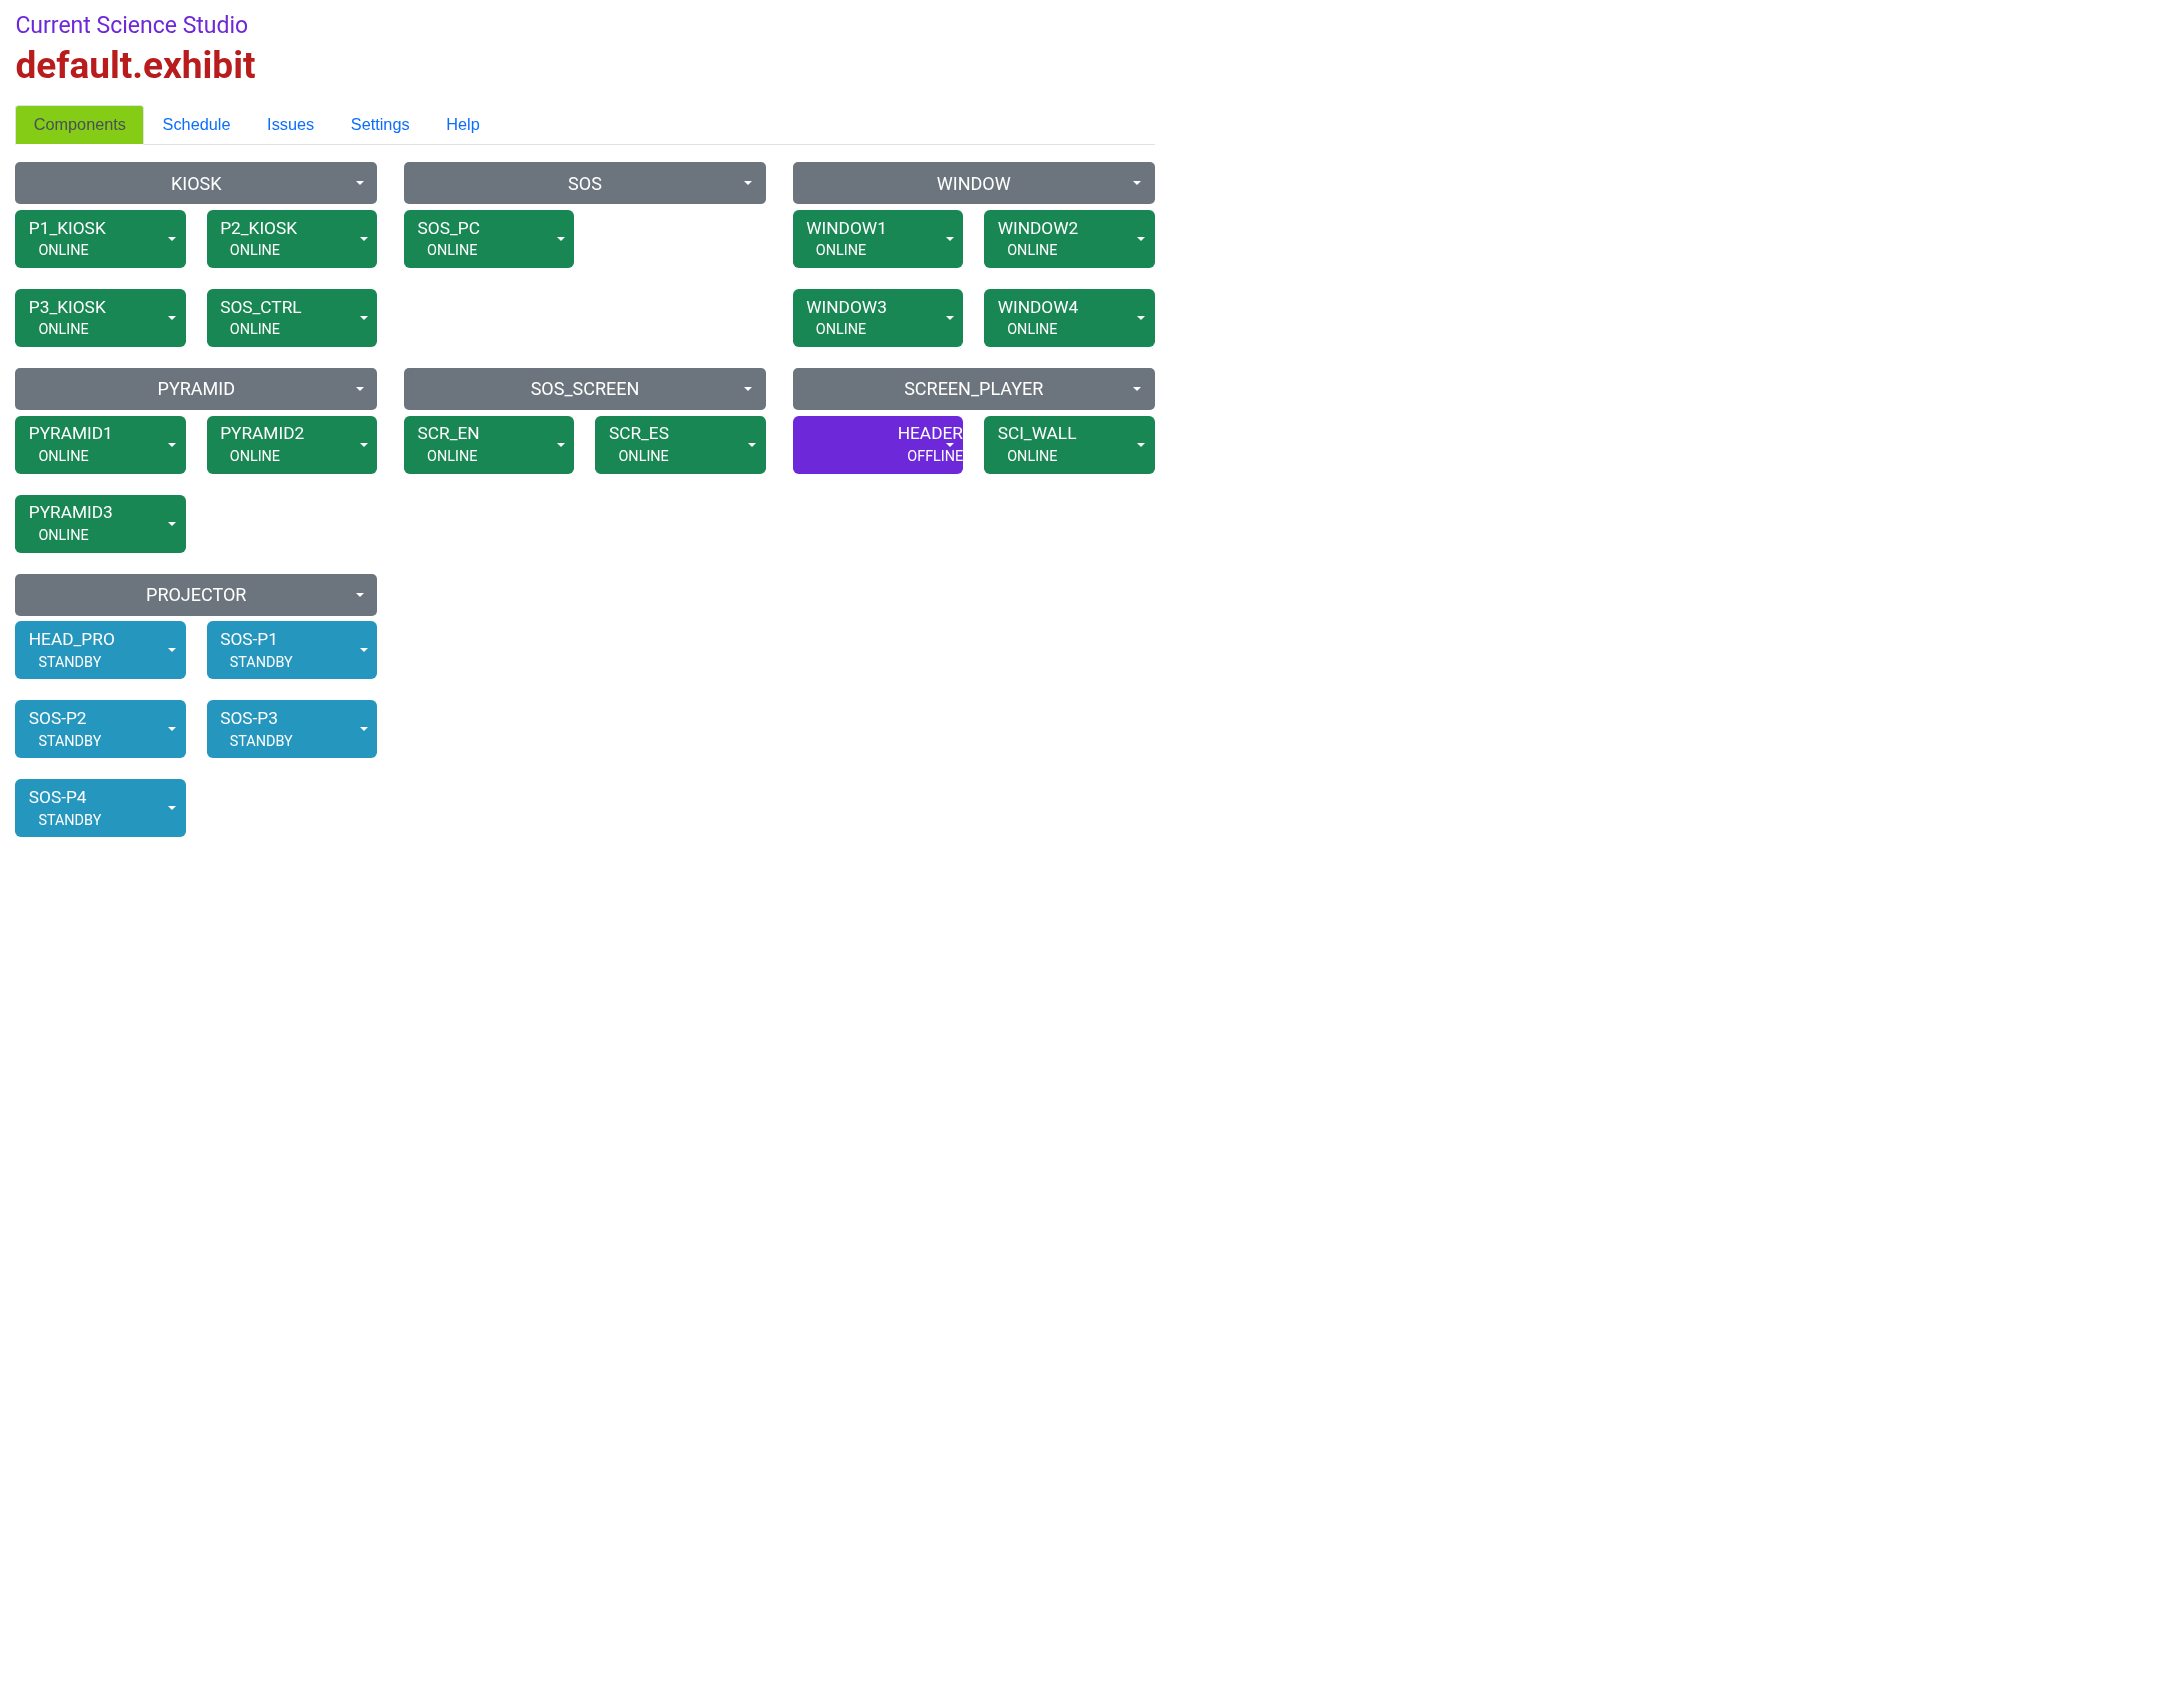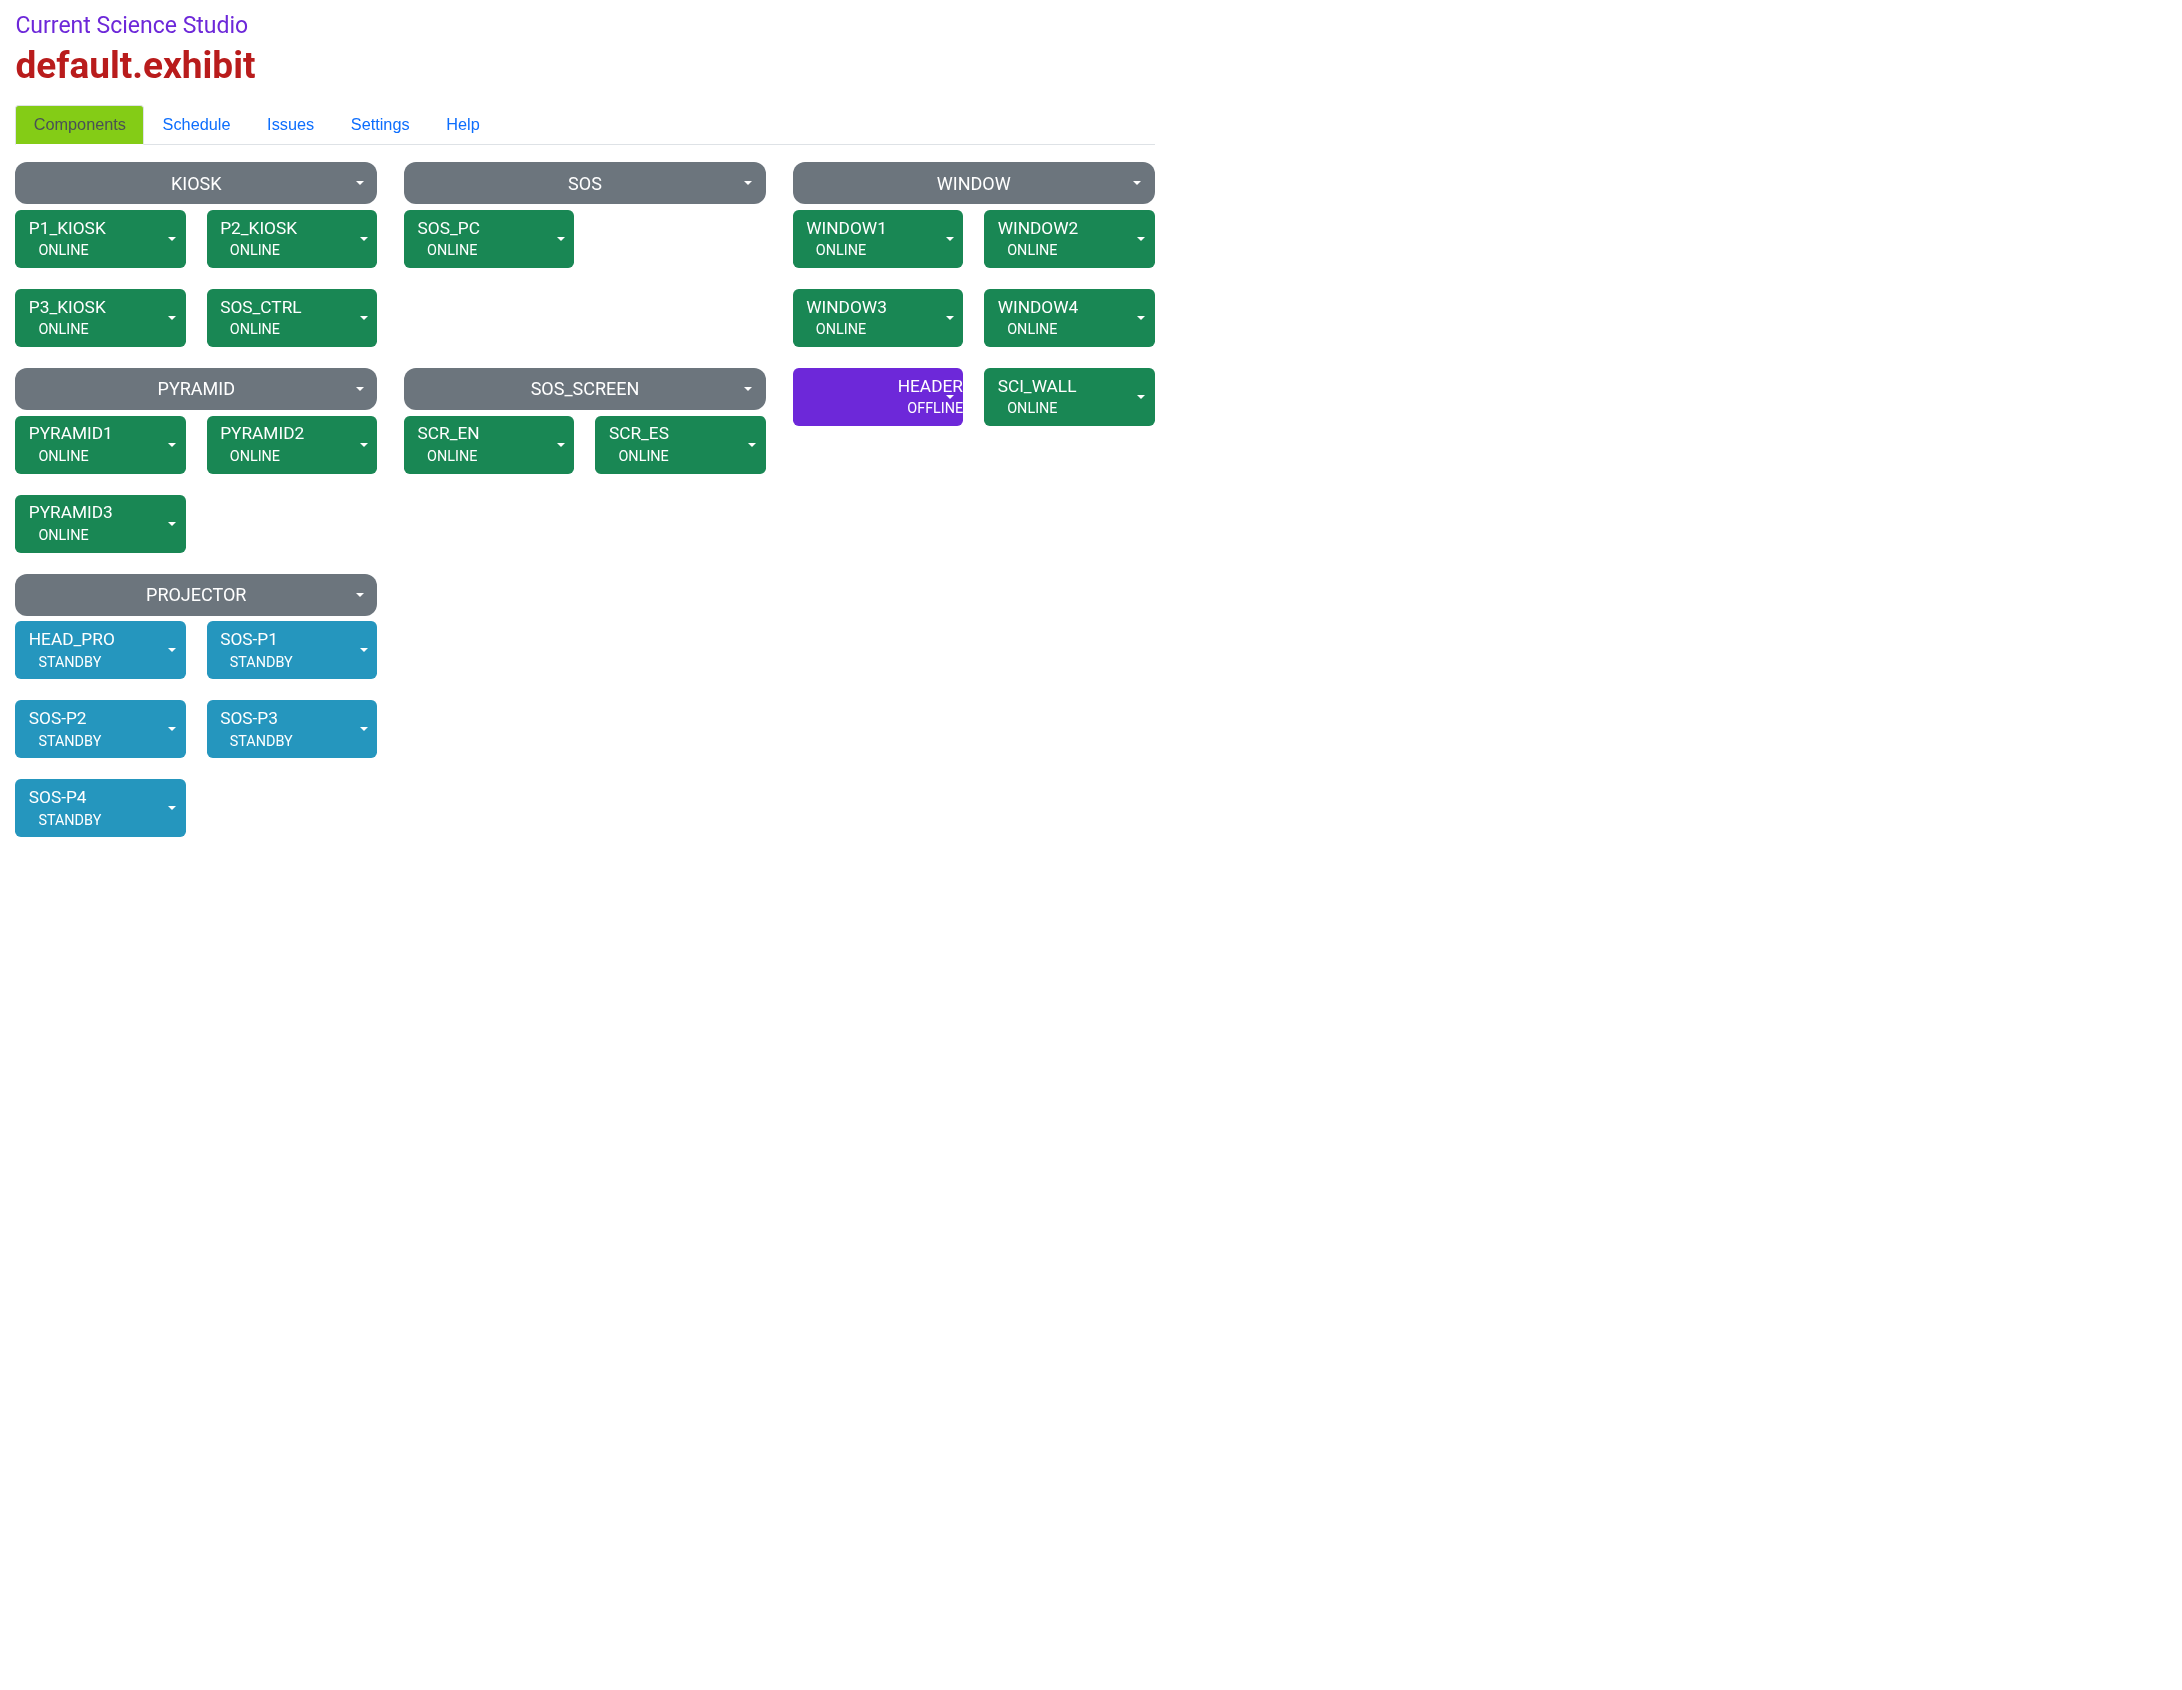--- a/index.html
+++ b/index.html
@@ -49,21 +49,21 @@
   }
   .group {
     display: flex;
     flex-direction: column;
     gap: 5.8px;
   }
   .group-header {
     background: #6c757d;
     color: #fff;
     height: 42px;
-    border-radius: 12px;
+    border-radius: 5px;
     display: flex;
     align-items: center;
     justify-content: center;
     position: relative;
     font-size: 18px;
     font-weight: 400;
     cursor: pointer;
   }
   .group-header .caret {
     position: absolute;
@@ -267,20 +267,24 @@
         <div class="component online">
           <div class="text">
             <div class="name">SCR_ES</div>
             <div class="status">ONLINE</div>
           </div>
           <span class="caret"></span>
         </div>
       </div>
     </div>
     <div class="group">
+      <div class="group-header">
+        <span>SCREEN_PLAYER</span>
+        <span class="caret"></span>
+      </div>
       <div class="components">
         <div class="component offline">
           <div class="text">
             <div class="name">HEADER</div>
             <div class="status">OFFLINE</div>
           </div>
           <span class="caret"></span>
         </div>
         <div class="component online">
           <div class="text">

